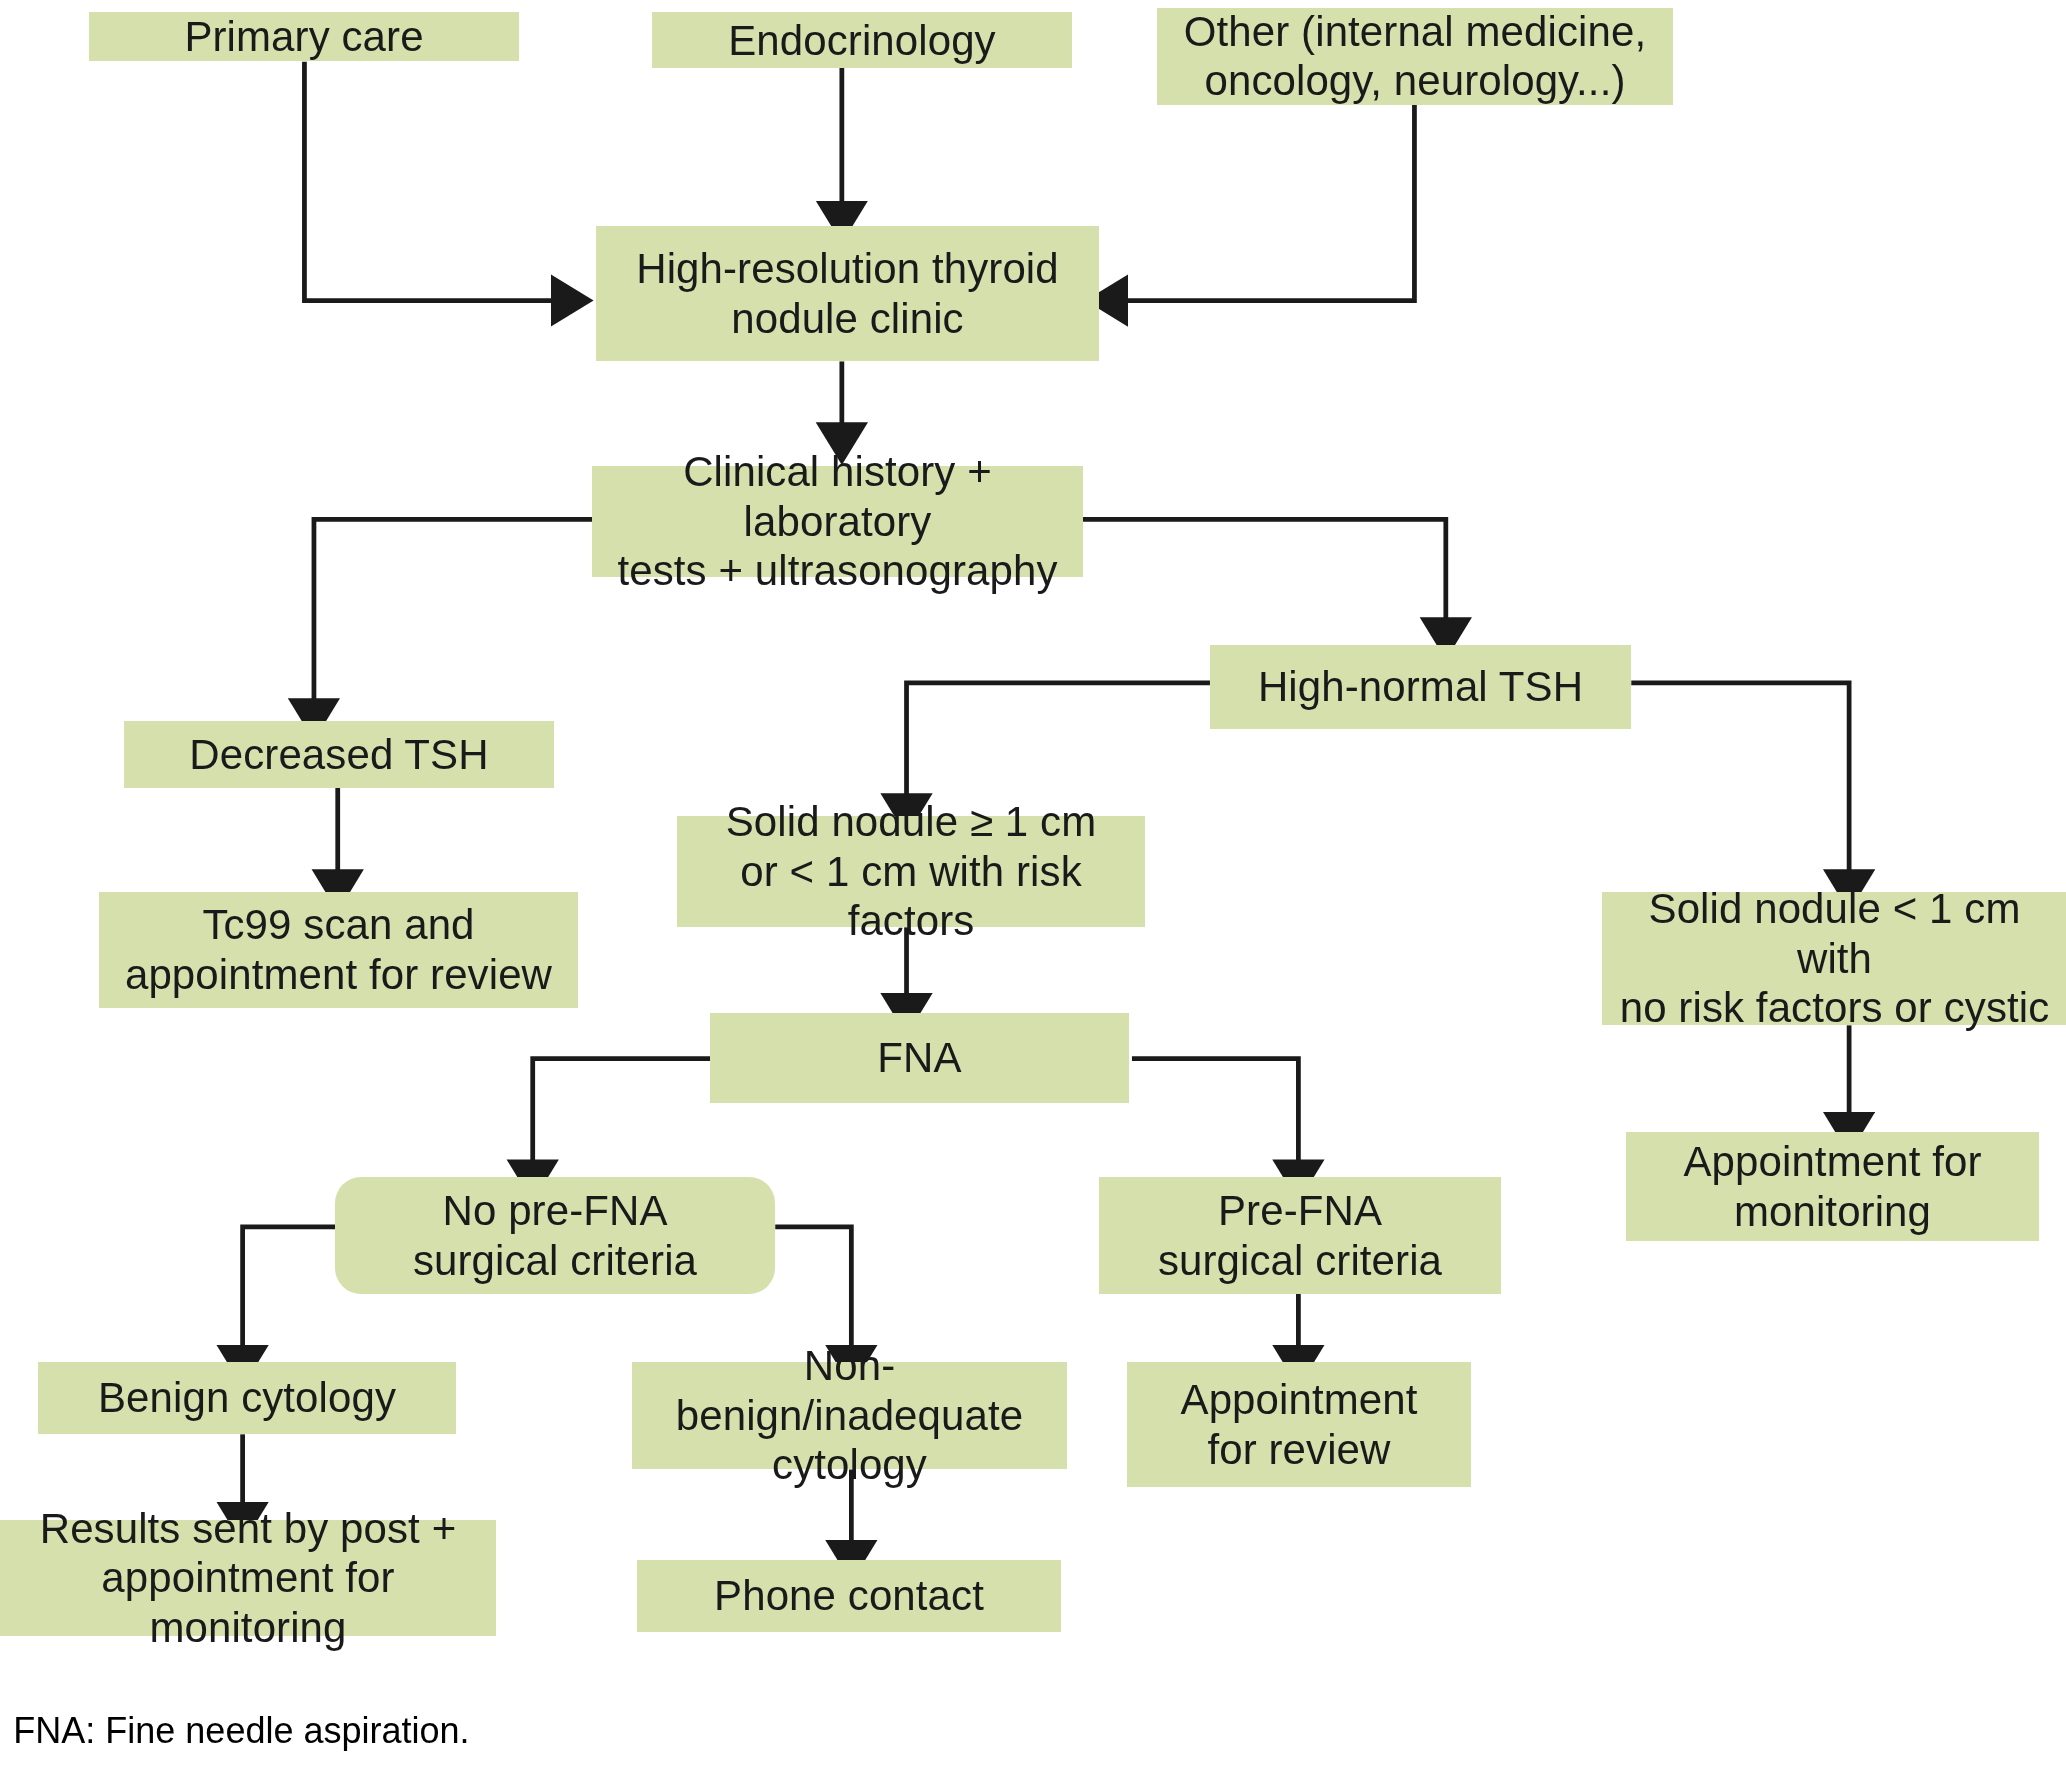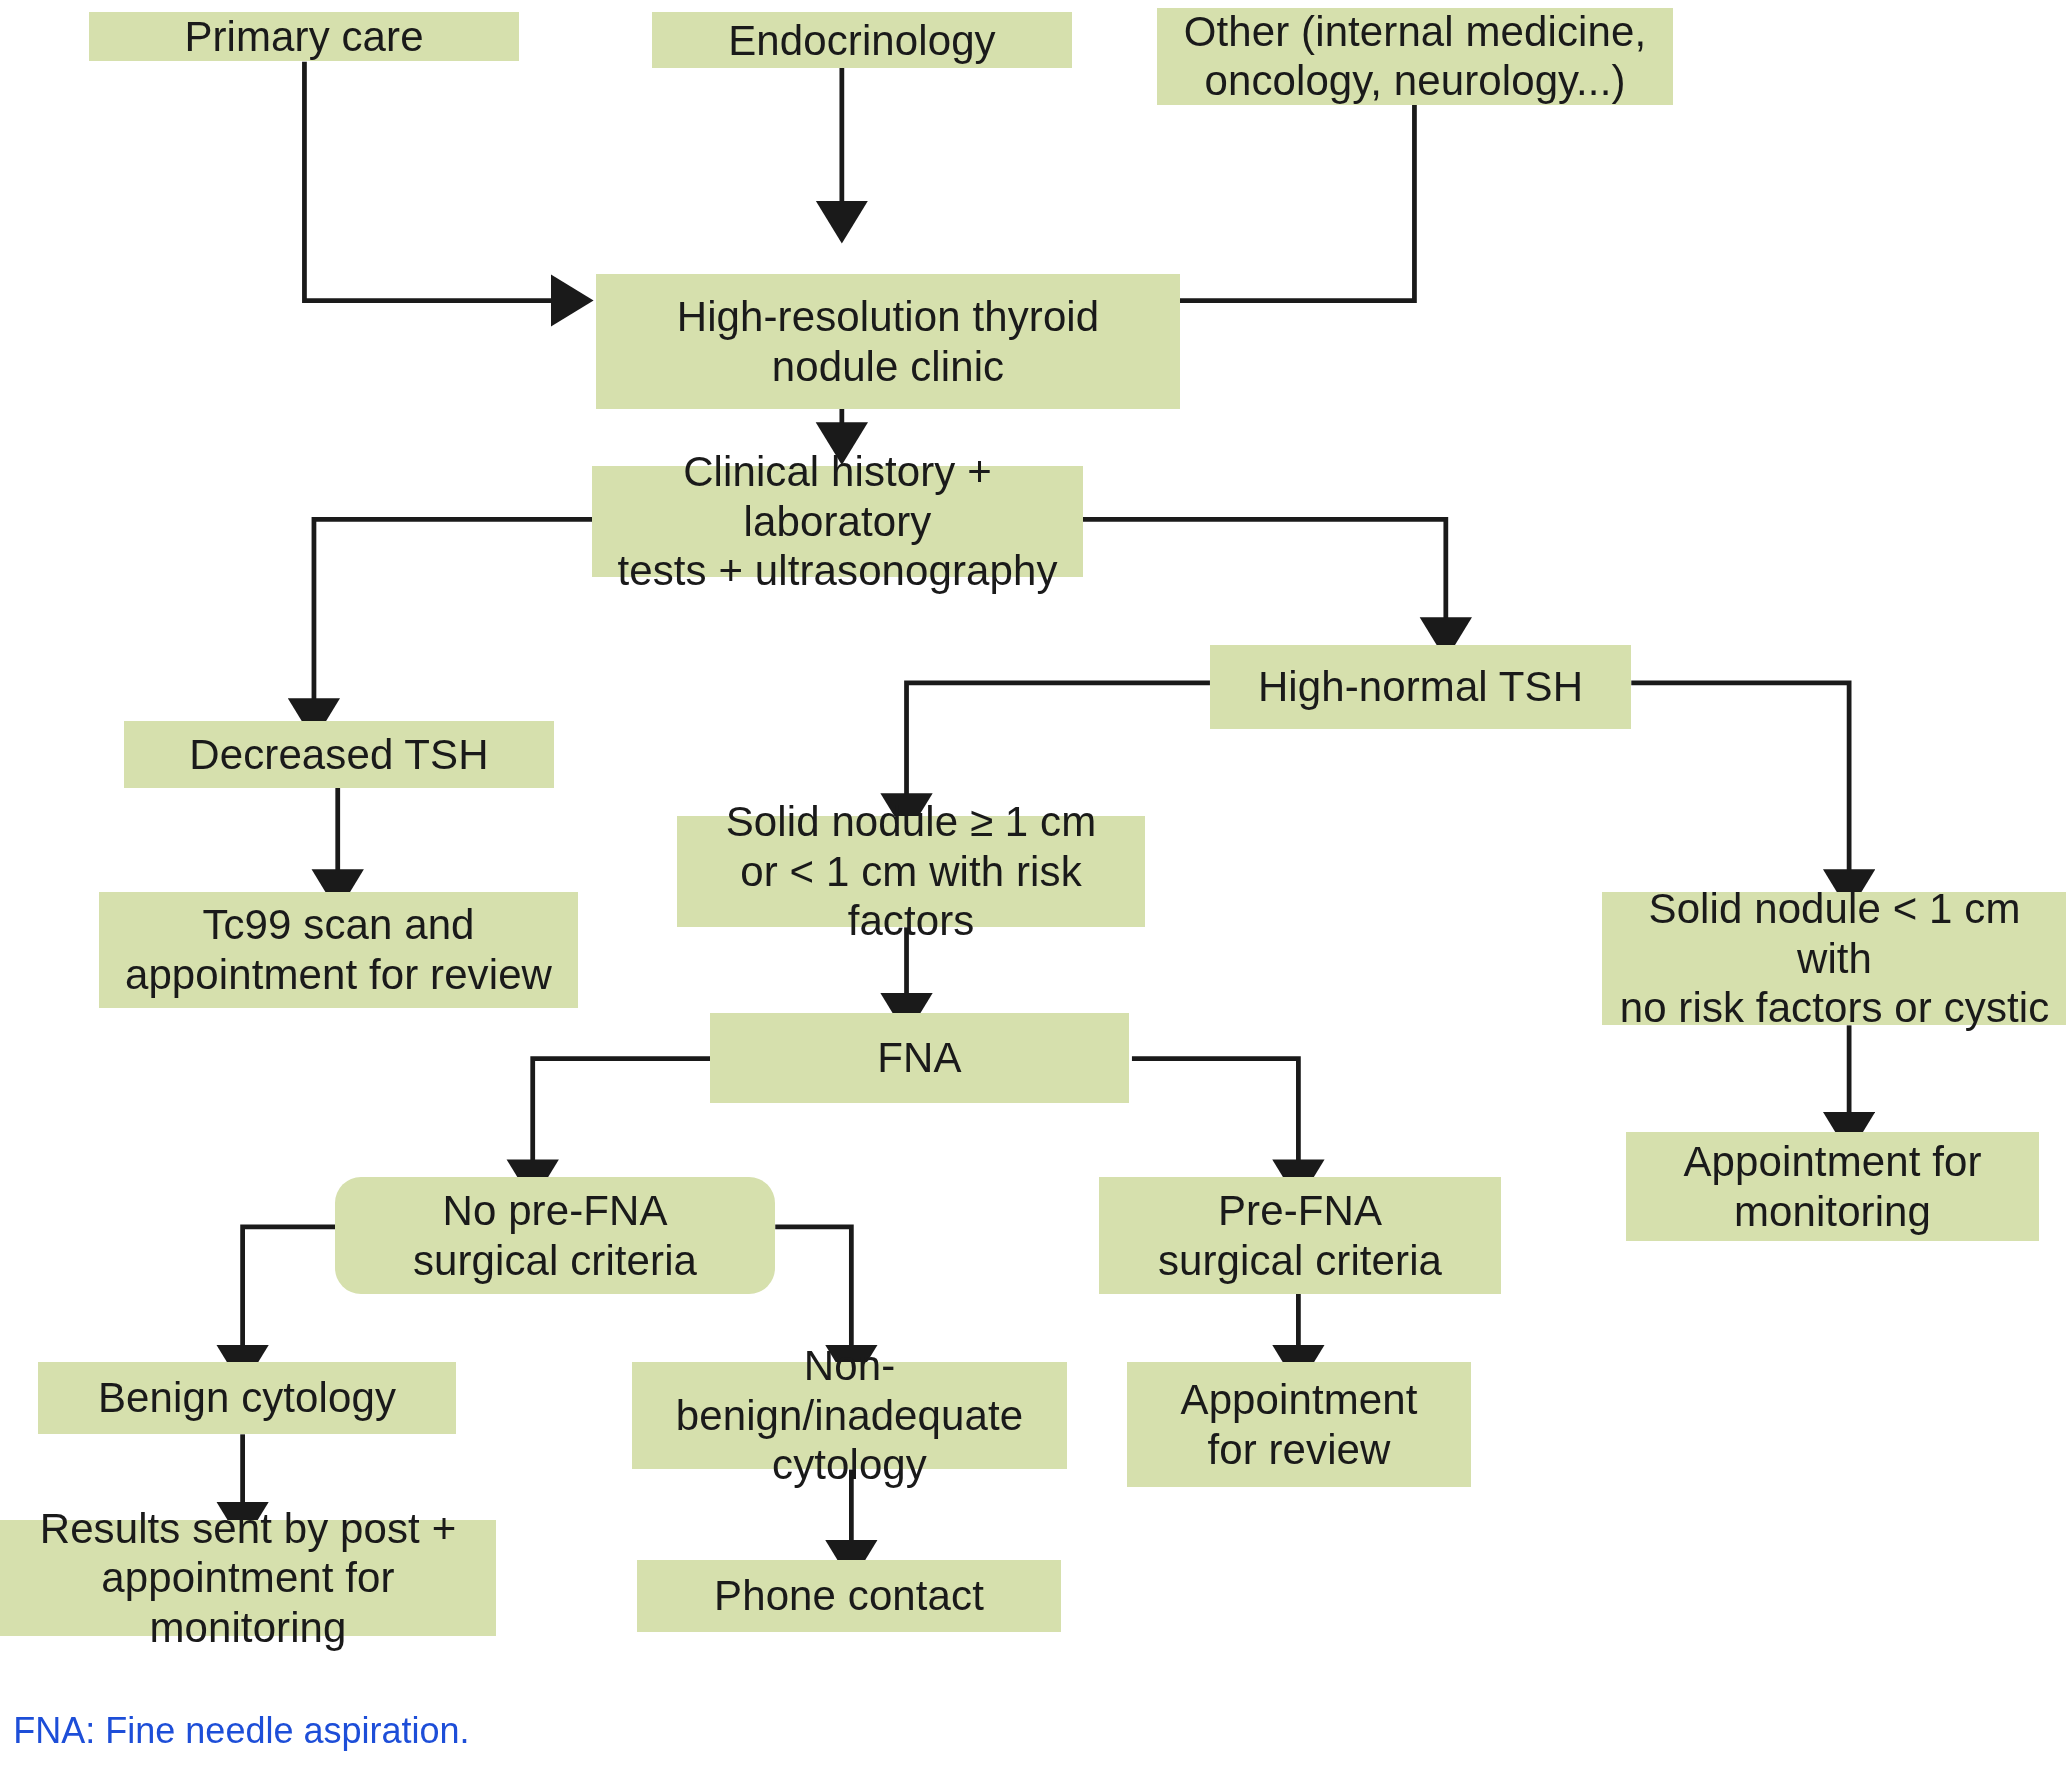--- a/index.html
+++ b/index.html
@@ -36,21 +36,21 @@
     text-align: center;
     font-size: 42px;
     line-height: 1.18;
     letter-spacing: 0.1px;
     padding: 1.9px 5.7px;
     white-space: pre-line;
   }
   .caption {
     position: absolute;
     font-size: 36px;
-    color: #1d4ed8;
+    color: #000000;
     white-space: nowrap;
   }
 </style>
 </head>
 <body>
 
 <div id="flow-root">
 
   <svg class="connectors" viewBox="0 0 2173 1863">
     <defs>
@@ -99,21 +99,21 @@
     </g>
   </svg>
 
   <div class="node" style="left:89px; top:12.4px; width:430px; height:49px;">Primary care</div>
 
   <div class="node" style="left:652px; top:12.4px; width:420px; height:56px;">Endocrinology</div>
 
   <div class="node" style="left:1157px; top:7.6px; width:516px; height:97px;">Other (internal medicine,
 oncology, neurology...)</div>
 
-  <div class="node" style="left:596px; top:226px; width:584px; height:135px;margin-top:48px;">High-resolution thyroid
+  <div class="node" style="left:596px; top:226px; width:503px; height:135px;">High-resolution thyroid
 nodule clinic</div>
 
   <div class="node" style="left:592px; top:466px; width:491px; height:111px;">Clinical history + laboratory
 tests + ultrasonography</div>
 
   <div class="node" style="left:1210px; top:645px; width:421px; height:84px;">High-normal TSH</div>
 
   <div class="node" style="left:124px; top:721px; width:430px; height:67px;">Decreased TSH</div>
 
   <div class="node" style="left:677px; top:816px; width:468px; height:111px;">Solid nodule ≥ 1 cm

